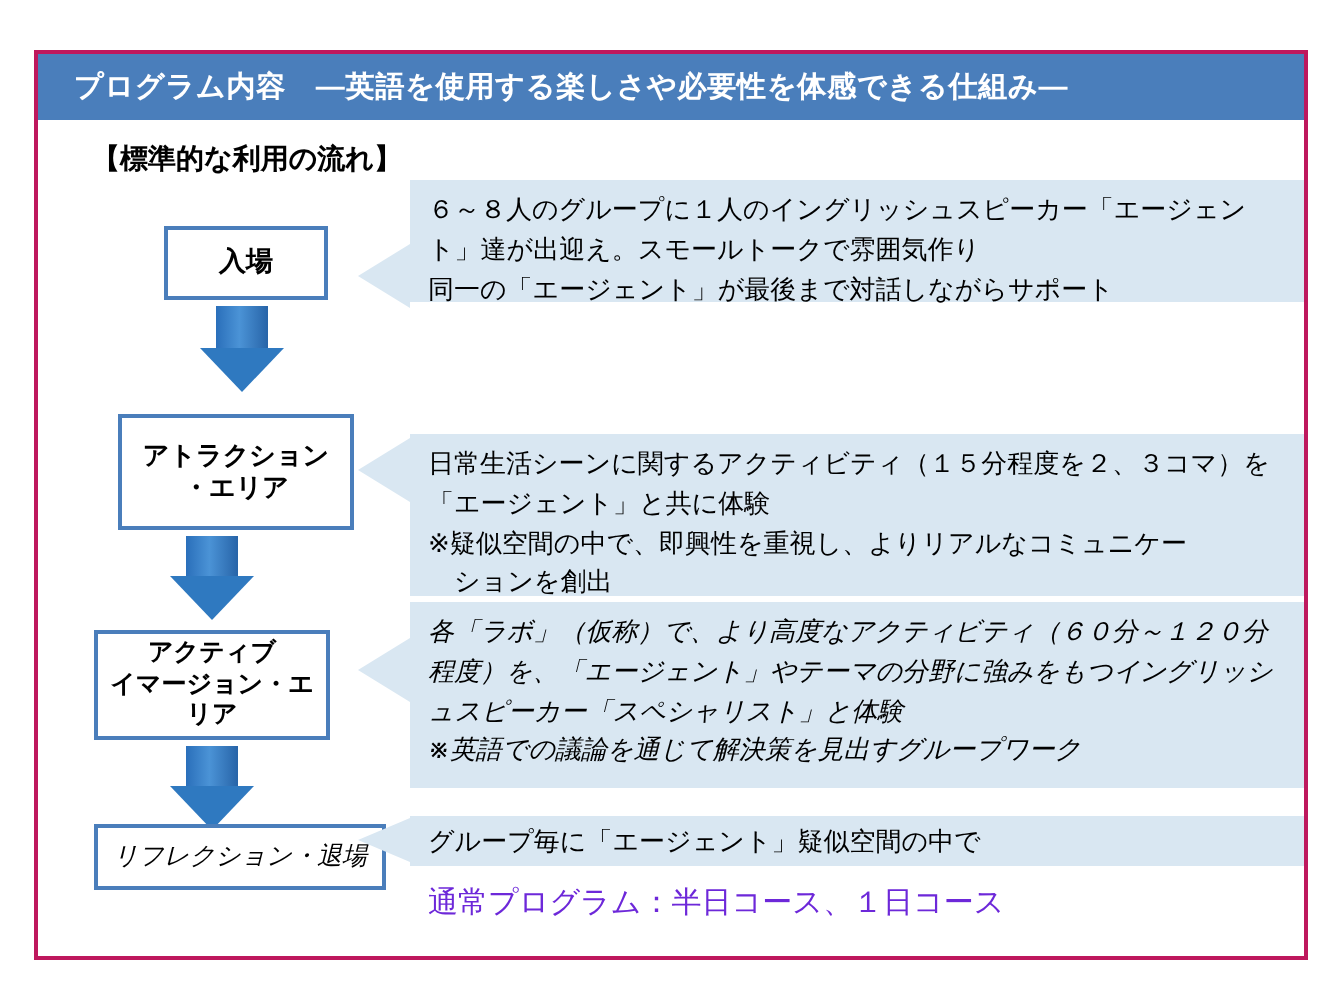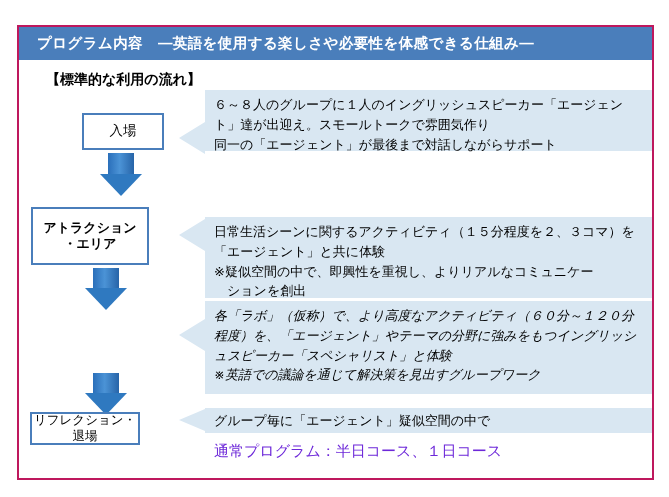--- a/index.html
+++ b/index.html
@@ -71,24 +71,24 @@
     justify-content: center;
     text-align: center;
     color: #000000;
     line-height: 1.25;
   }
   .flow-box span {
     display: block;
     width: 100%;
   }
 
-  #box-0 { left: 63px;  top: 86px;  width: 82px;  height: 37px; font-size: 13.5px; }
-  #box-1 { left: 12px;  top: 180px; width: 118px; height: 58px; font-size: 13px; font-weight: bold; }
+  #box-0 { left: 63px;  top: 86px;  width: 82px;  height: 37px; font-size: 13.5px; font-weight: bold; }
+  #box-1 { left: 40px;  top: 180px; width: 118px; height: 58px; font-size: 13px; font-weight: bold; }
   #box-2 { left: 28px;  top: 288px; width: 118px; height: 55px; font-size: 12.5px; font-weight: bold; }
-  #box-3 { left: 11px;  top: 385px; width: 110px; height: 33px; font-size: 12.5px; }
+  #box-3 { left: 28px;  top: 385px; width: 146px; height: 33px; font-size: 12.5px; font-style: italic; }
   .arrow-shaft {
     position: absolute;
     background: linear-gradient(90deg, #2a6fba 0%, #4b93d6 45%, #2764a8 100%);
   }
   .arrow-head {
     position: absolute;
     width: 0;
     height: 0;
     border-left: 21px solid transparent;
     border-right: 21px solid transparent;
@@ -201,20 +201,24 @@
 ・エリア</span>
   </div>
   <div class="callout-pointer" id="ptr-1"></div>
   <div class="callout" id="callout-1">日常生活シーンに関するアクティビティ（１５分程度を２、３コマ）を「エージェント」と共に体験
 ※疑似空間の中で、即興性を重視し、よりリアルなコミュニケー
 　ションを創出</div>
 
   <div class="arrow-shaft" id="arrow-1-shaft"></div>
   <div class="arrow-head" id="arrow-1-head"></div>
 
+  <div class="flow-box" id="box-2">
+    <span style="white-space: pre-line;">アクティブ
+イマージョン・エリア</span>
+  </div>
   <div class="callout-pointer" id="ptr-2"></div>
   <div class="callout" id="callout-2">各「ラボ」（仮称）で、より高度なアクティビティ（６０分～１２０分程度）を、「エージェント」やテーマの分野に強みをもつイングリッシュスピーカー「スペシャリスト」と体験
 ※英語での議論を通じて解決策を見出すグループワーク</div>
 
   <div class="arrow-shaft" id="arrow-2-shaft"></div>
   <div class="arrow-head" id="arrow-2-head"></div>
 
   <div class="flow-box" id="box-3">
     <span>リフレクション・退場</span>
   </div>

